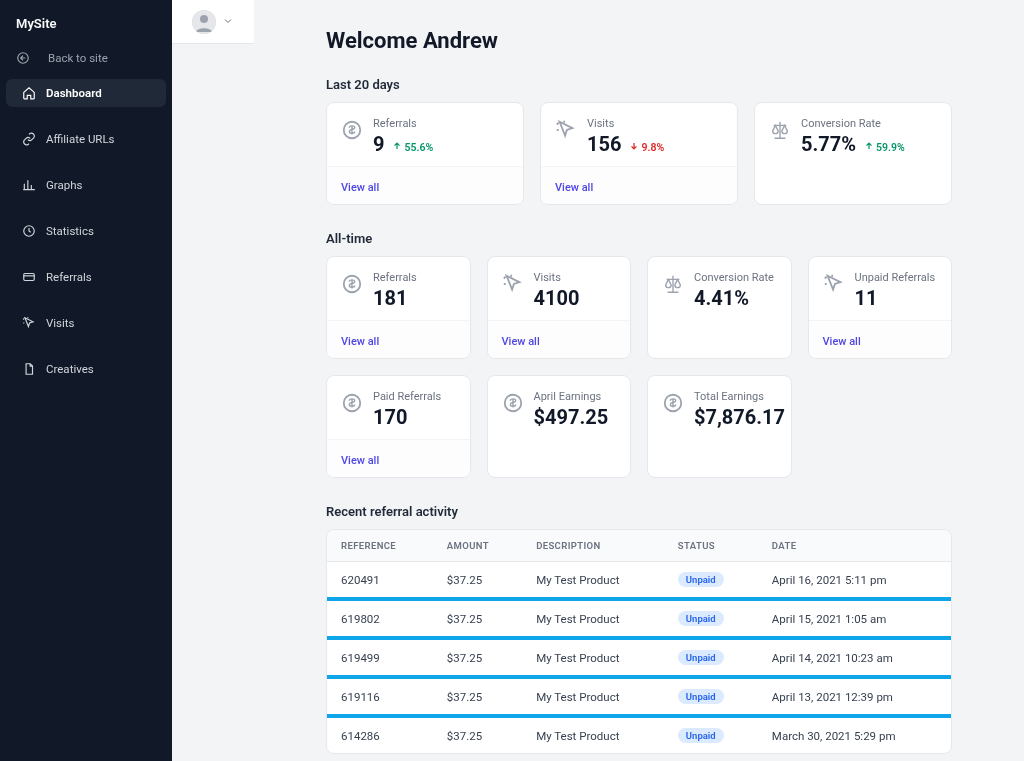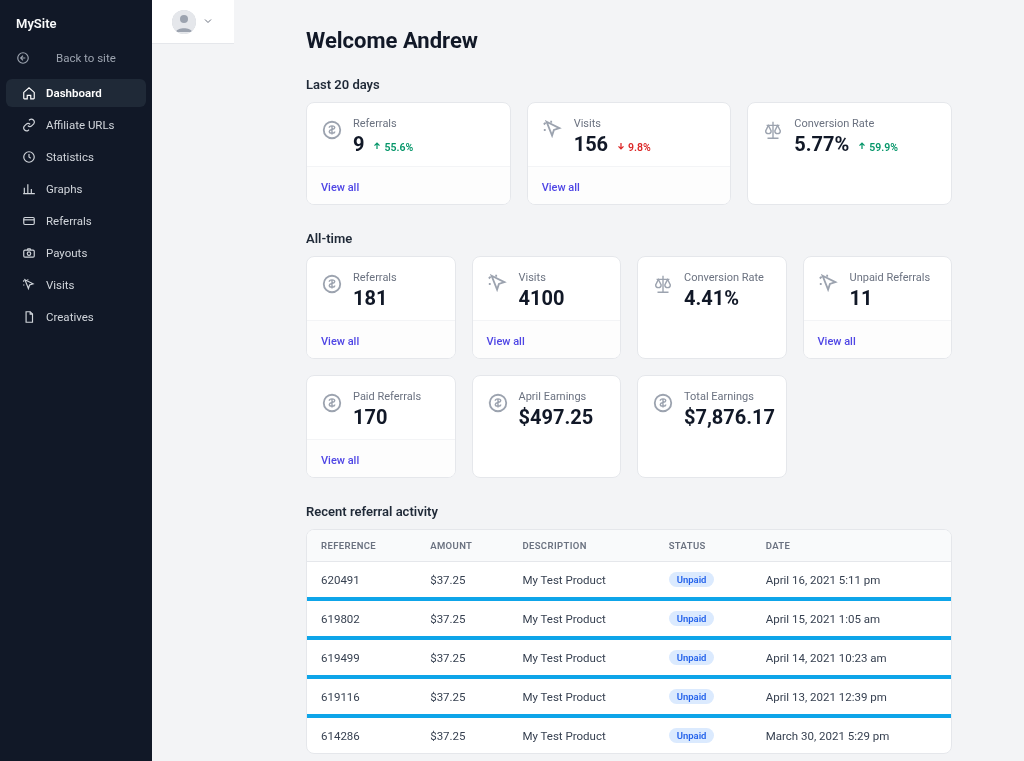--- a/index.html
+++ b/index.html
@@ -8,54 +8,54 @@
     background: #f3f4f6;
     color: #111827;
     width: 1024px;
     height: 761px;
     overflow: hidden;
     display: flex;
   }
 
   
   .sidebar {
-    width: 152px;
+    width: 172px;
     background: #111827;
     color: #9ca3af;
     display: flex;
     flex-direction: column;
     flex-shrink: 0;
     padding-top: 12px;
   }
   .site-name {
     color: #f9fafb;
     font-size: 13px;
     font-weight: 600;
     padding: 4px 16px 12px 16px;
   }
   .back-link {
     display: flex;
     align-items: center;
-    gap: 26px;
+    gap: 18px;
     padding: 8px 16px;
     font-size: 11.5px;
     color: #9ca3af;
     cursor: pointer;
     margin-bottom: 6px;
   }
   .nav-item {
     display: flex;
     align-items: center;
     gap: 10px;
     padding: 7px 16px;
     font-size: 11.5px;
     color: #d1d5db;
     cursor: pointer;
     border-radius: 6px;
-    margin: 0 6px 4px 6px;
+    margin: 0 6px 18px 6px;
   }
   .nav-item.active {
     background: #1f2937;
     color: #ffffff;
     font-weight: 600;
   }
   .nav-icon {
     width: 14px;
     height: 14px;
     flex-shrink: 0;
@@ -250,41 +250,35 @@
         <span>Dashboard</span>
       </div>
       <div class="nav-item">
         <span class="nav-icon"><svg viewBox="0 0 24 24">
             <use href="#i-link"></use>
           </svg></span>
         <span>Affiliate URLs</span>
       </div>
       <div class="nav-item">
         <span class="nav-icon"><svg viewBox="0 0 24 24">
+            <use href="#i-chart"></use>
+          </svg></span>
+        <span>Graphs</span>
+      </div>
+      <div class="nav-item">
+        <span class="nav-icon"><svg viewBox="0 0 24 24">
             <use href="#i-clock"></use>
           </svg></span>
         <span>Statistics</span>
       </div>
       <div class="nav-item">
         <span class="nav-icon"><svg viewBox="0 0 24 24">
-            <use href="#i-chart"></use>
-          </svg></span>
-        <span>Graphs</span>
-      </div>
-      <div class="nav-item">
-        <span class="nav-icon"><svg viewBox="0 0 24 24">
             <use href="#i-card"></use>
           </svg></span>
         <span>Referrals</span>
-      </div>
-      <div class="nav-item">
-        <span class="nav-icon"><svg viewBox="0 0 24 24">
-            <use href="#i-camera"></use>
-          </svg></span>
-        <span>Payouts</span>
       </div>
       <div class="nav-item">
         <span class="nav-icon"><svg viewBox="0 0 24 24">
             <use href="#i-cursor"></use>
           </svg></span>
         <span>Visits</span>
       </div>
       <div class="nav-item">
         <span class="nav-icon"><svg viewBox="0 0 24 24">
             <use href="#i-document"></use>

